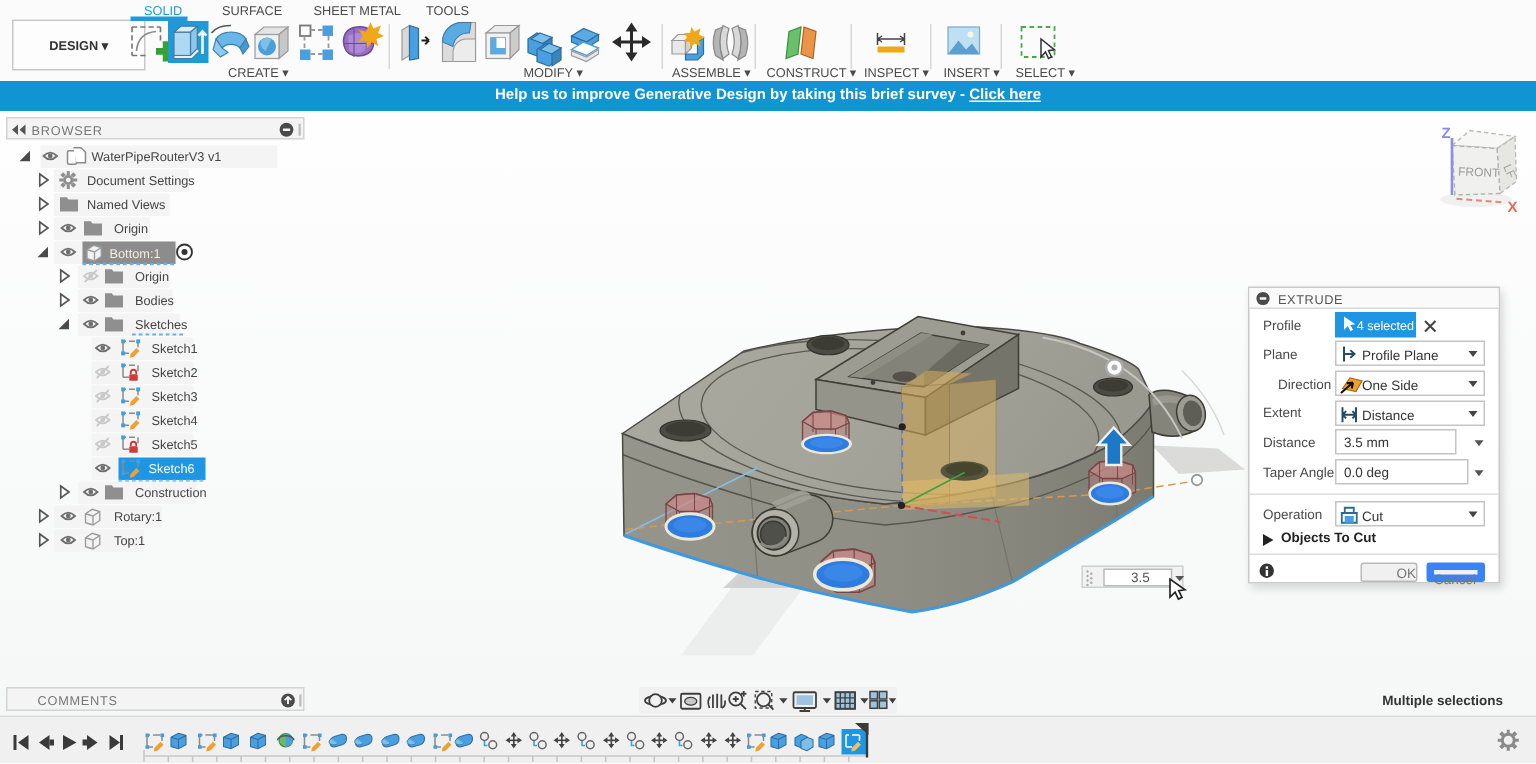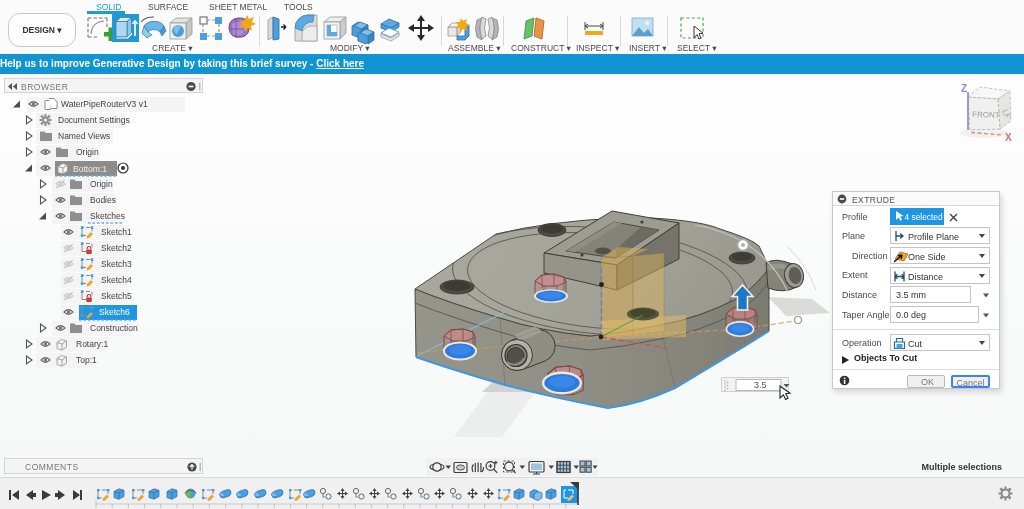--- a/index.html
+++ b/index.html
@@ -4,26 +4,26 @@
 <style>
 * { margin:0; padding:0; box-sizing:border-box; }
 html,body { width:1024px; height:509px; overflow:hidden; font-family:"Liberation Sans", sans-serif; background:#fff; }
 #page { position:relative; width:1024px; height:509px; background:#fff; }
 
 
 #toolbar { position:absolute; left:0; top:0; width:1024px; height:54px; background:#fbfbfb; }
 .tab { position:absolute; top:2px; font-size:8.5px; color:#4a4a4a; }
 .tab.active { color:#1e9bd7; }
 #tabline { position:absolute; left:87px; top:11px; width:38px; height:3px; background:#1e9bd7; }
-#designbtn { position:absolute; left:8px; top:13px; width:68px; height:34px; background:#fdfdfd; border:1px solid #c8c8c8; border-radius:12px; font-size:8.5px; color:#333; font-weight:bold; text-align:center; line-height:32px; }
+#designbtn { position:absolute; left:8px; top:13px; width:89px; height:34px; background:#fdfdfd; border:1px solid #c8c8c8; border-radius:0; font-size:8.5px; color:#333; font-weight:bold; text-align:center; line-height:32px; }
 .glabel { position:absolute; top:43px; font-size:8.5px; color:#4a4a4a; }
 .tsep { position:absolute; top:16px; width:1px; height:30px; background:#d8d8d8; }
 
 
-#banner { position:absolute; left:0; top:54px; width:1024px; height:20px; background:#1095d2; color:#fff; font-size:10px; font-weight:bold; text-align:left; line-height:20px; }
+#banner { position:absolute; left:0; top:54px; width:1024px; height:20px; background:#1095d2; color:#fff; font-size:10px; font-weight:bold; text-align:center; line-height:20px; }
 #banner u { text-decoration:underline; }
 
 
 #canvas { position:absolute; left:0; top:74px; width:1024px; height:403px; background:linear-gradient(#fefefe,#f6f7f7); }
 
 
 #bheader { position:absolute; left:4px; top:78px; width:199px; height:15px; background:#f4f4f4; border:1px solid #d4d4d4; }
 
 
 #dialog { position:absolute; left:832px; top:191px; width:168px; height:198px; background:#fff; border:1px solid #c9c9c9; box-shadow:2px 3px 6px rgba(0,0,0,0.15); }
@@ -141,21 +141,21 @@
       <rect x="585" y="31" width="18" height="4" fill="#f0a818"></rect>
 
       <rect x="632" y="18" width="21" height="18" fill="#bfe0f2" stroke="#7aa8c8" stroke-width="0.8"></rect>
       <path d="M632 36 l7 -9 5 6 4 -4 5 7z" fill="#5a9fd0"></path>
       <circle cx="647" cy="23" r="2" fill="#f8f8e0"></circle>
 
       <rect x="681" y="18" width="22" height="20" fill="none" stroke="#4aa84a" stroke-width="1.2" stroke-dasharray="3 2.4"></rect>
       <path d="M694 26 l0 12 3 -3.4 2 4.4 2 -1 -2 -4.2 4 -0.6 z" fill="#fff" stroke="#333" stroke-width="1"></path>
     </svg>
     <div class="glabel" style="left:152px;">CREATE ▾</div>
-    <div class="glabel" style="left:330px;">MODIFY ▾</div>
+    <div class="glabel" style="left:349px;">MODIFY ▾</div>
     <div class="glabel" style="left:448px;">ASSEMBLE ▾</div>
     <div class="glabel" style="left:511px;">CONSTRUCT ▾</div>
     <div class="glabel" style="left:576px;">INSPECT ▾</div>
     <div class="glabel" style="left:629px;">INSERT ▾</div>
     <div class="glabel" style="left:677px;">SELECT ▾</div>
     <div class="tsep" style="left:259px;"></div>
     <div class="tsep" style="left:441px;"></div>
     <div class="tsep" style="left:503px;"></div>
     <div class="tsep" style="left:567px;"></div>
     <div class="tsep" style="left:620px;"></div>
@@ -564,22 +564,22 @@
     <svg style="position:absolute;left:8px;top:163px;" width="10" height="10">
         <path d="M1 1 l7 4 -7 4z" fill="#222"></path>
       </svg>
     <div style="position:absolute;left:21px;top:161px;font-size:9px;font-weight:bold;color:#222;">Objects To Cut</div>
     <div style="position:absolute;left:0px;top:177px;width:166px;height:1px;background:#ddd;"></div>
     <svg style="position:absolute;left:6px;top:183px;" width="11" height="11">
         <circle cx="5.5" cy="5.5" r="4.8" fill="#333"></circle>
         <rect x="4.8" y="2.6" width="1.6" height="1.6" fill="#fff"></rect>
         <rect x="4.8" y="5" width="1.6" height="4" fill="#fff"></rect>
       </svg>
-    <div style="position:absolute;left:74px;top:183px;width:38px;height:13px;background:#f0f0f0;border:1px solid #b9b9b9;border-radius:2px;font-size:9px;color:#777;text-align:left;line-height:12px;padding-left:13px;">OK</div>
-    <div style="position:absolute;left:118px;top:183px;width:39px;height:13px;background:#f0f0f0;border:2px solid #3b82f6;border-radius:2px;font-size:9px;color:#777;text-align:center;line-height:12px;">Cancel</div>
+    <div style="position:absolute;left:74px;top:183px;width:38px;height:13px;background:#f0f0f0;border:1px solid #b9b9b9;border-radius:2px;font-size:9px;color:#777;text-align:right;line-height:12px;padding-left:13px;">OK</div>
+    <div style="position:absolute;left:118px;top:183px;width:39px;height:13px;background:#f0f0f0;border:5px solid #3b82f6;border-radius:2px;font-size:9px;color:#777;text-align:left;line-height:12px;">Cancel</div>
   </div>
 
   <div id="comments">
     <svg width="197" height="14" style="display:block;margin-top:1px;">
       <text x="20" y="10" font-size="8.5" fill="#777" letter-spacing="0.5">COMMENTS</text>
       <circle cx="187" cy="7" r="4.6" fill="#4a4a4a"></circle>
       <path d="M187 4.6 v4.8 m-2.2 -2.6 l2.2 -2.2 2.2 2.2" stroke="#fff" stroke-width="1.2" fill="none"></path>
       <rect x="194.5" y="3" width="1.5" height="8" fill="#bbb"></rect>
     </svg>
   </div>

